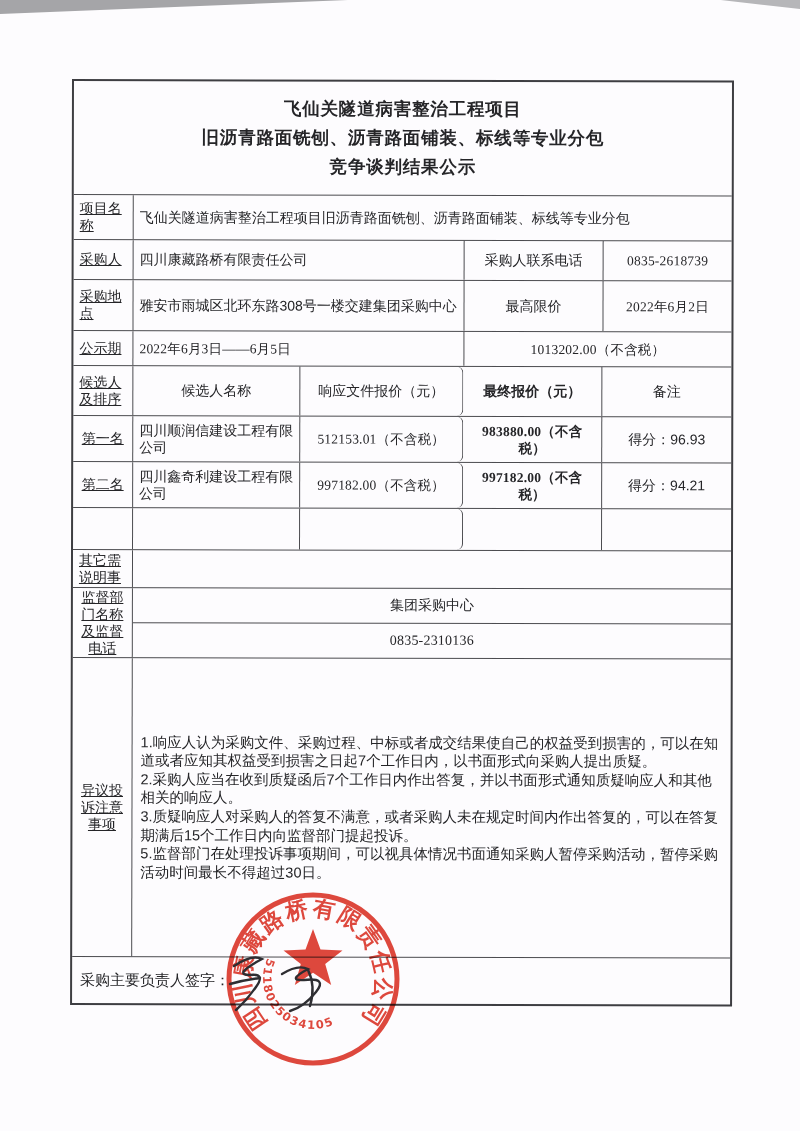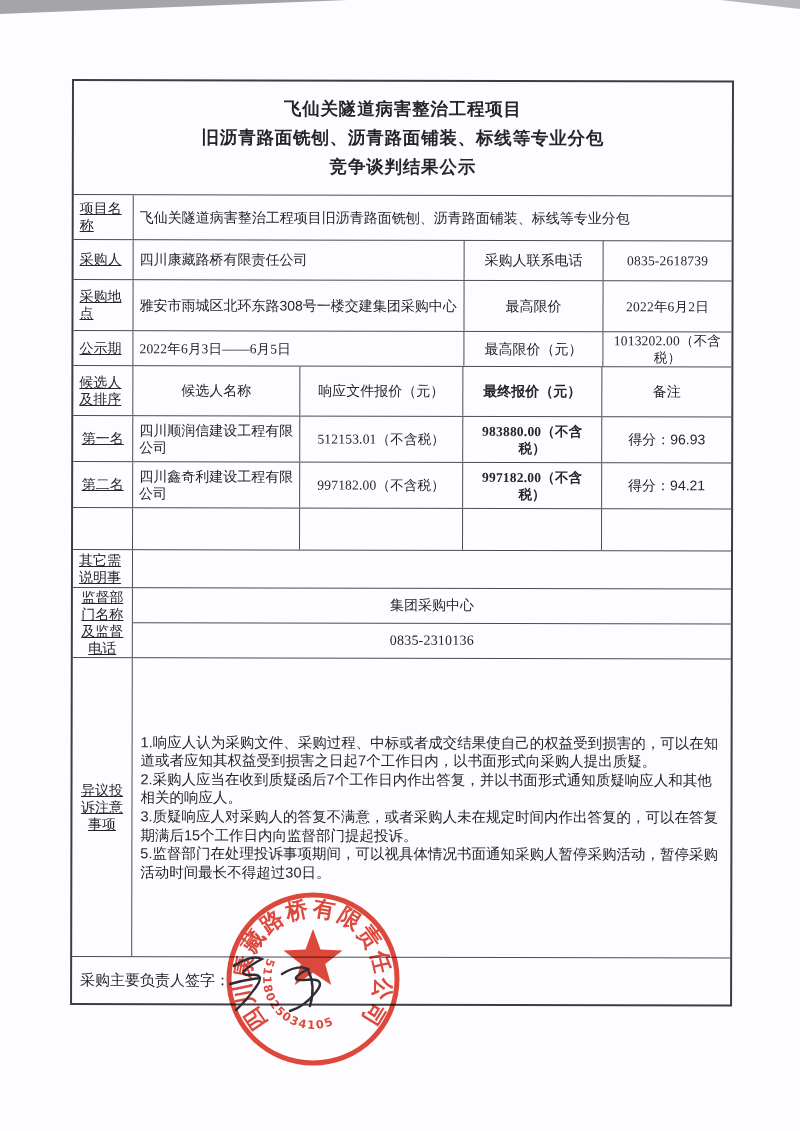--- a/index.html
+++ b/index.html
@@ -30,21 +30,21 @@
   .h-title{height:114px;}
   .h-r1{height:45px;} .h-r2{height:40px;} .h-r3{height:51px;} .h-r4{height:35px;}
   .h-hd{height:50px;} .h-c{height:46px;} .h-empty{height:42px;} .h-other{height:38px;}
   .h-sup{height:70px;} .h-disp{height:299px;} .h-sign{height:46px;}
 
   .title-block{flex-direction:column;justify-content:center;border-right:none;display:flex;
     width:100%;text-align:center;}
   .title-line{font-size:17.5px;font-weight:700;line-height:29px;letter-spacing:.8px;}
 
   .c-name{flex:0 0 167px;width:167px;}
-  .c-doc{flex:0 0 163px;width:163px;}
+  .c-doc{flex:0 0 163px;width:163px;border-radius:6px;}
   .c-final{flex:0 0 139px;width:139px;font-weight:bold;}
   .c-remark{flex:1;}
   .c-val{flex:0 0 331px;width:331px;}
   .c-lab2{flex:0 0 139px;width:139px;}
   .c-val2{flex:1;text-align:center;}
   .c-wide{flex:1;}
 
   .sup-content{flex:1;display:flex;flex-direction:column;}
   .sup-sub{flex:1;display:flex;align-items:center;justify-content:center;font-size:14px;}
   .sup-sub:first-child{border-bottom:1px solid #4c4c50;}
@@ -90,21 +90,20 @@
   <div class="row h-r3">
     <div class="cell lab">采购地点</div>
     <div class="cell c-val">雅安市雨城区北环东路308号一楼交建集团采购中心</div>
     <div class="cell c-lab2 ctr">最高限价</div>
     <div class="cell c-val2 ctr num">2022年6月2日</div>
   </div>
 
   <div class="row h-r4">
     <div class="cell lab">公示期</div>
     <div class="cell c-val num">2022年6月3日——6月5日</div>
-    <div class="cell c-lab2 ctr">最高限价（元）</div>
     <div class="cell c-val2 ctr num">1013202.00（不含税）</div>
   </div>
 
   <div class="row h-hd">
     <div class="cell lab">候选人及排序</div>
     <div class="cell c-name ctr">候选人名称</div>
     <div class="cell c-doc ctr">响应文件报价（元）</div>
     <div class="cell c-final ctr">最终报价（元）</div>
     <div class="cell c-remark ctr">备注</div>
   </div>

